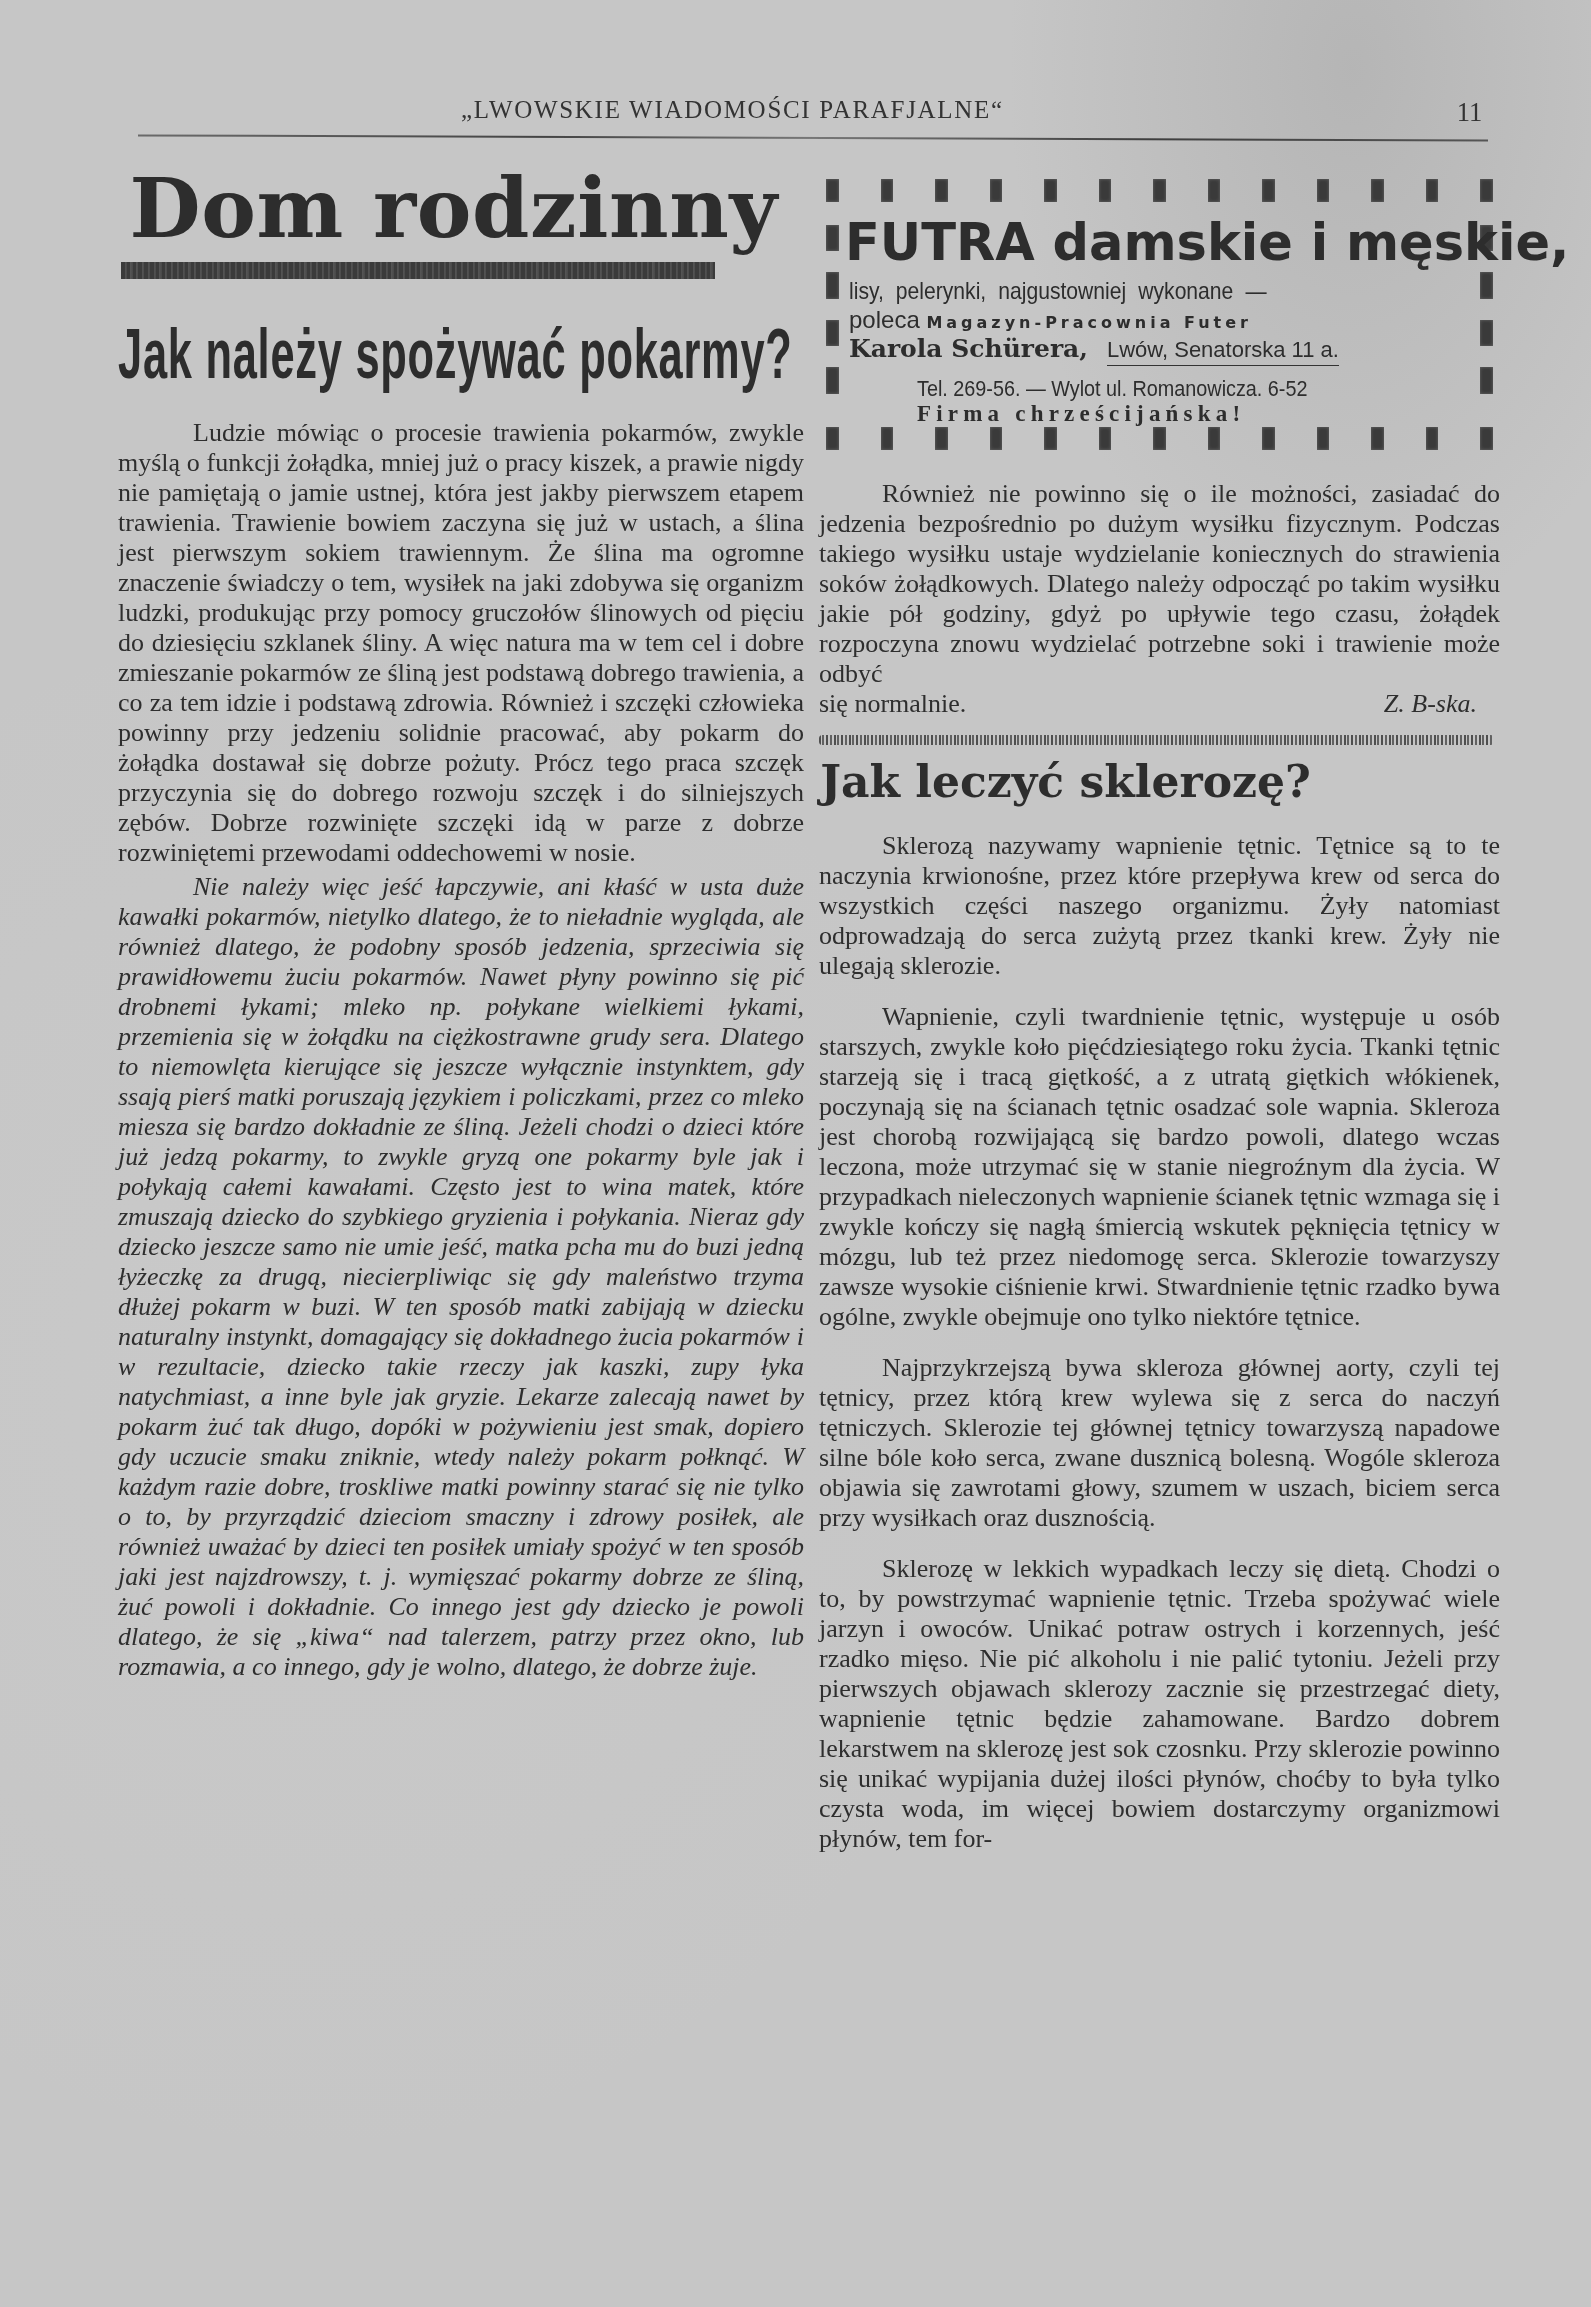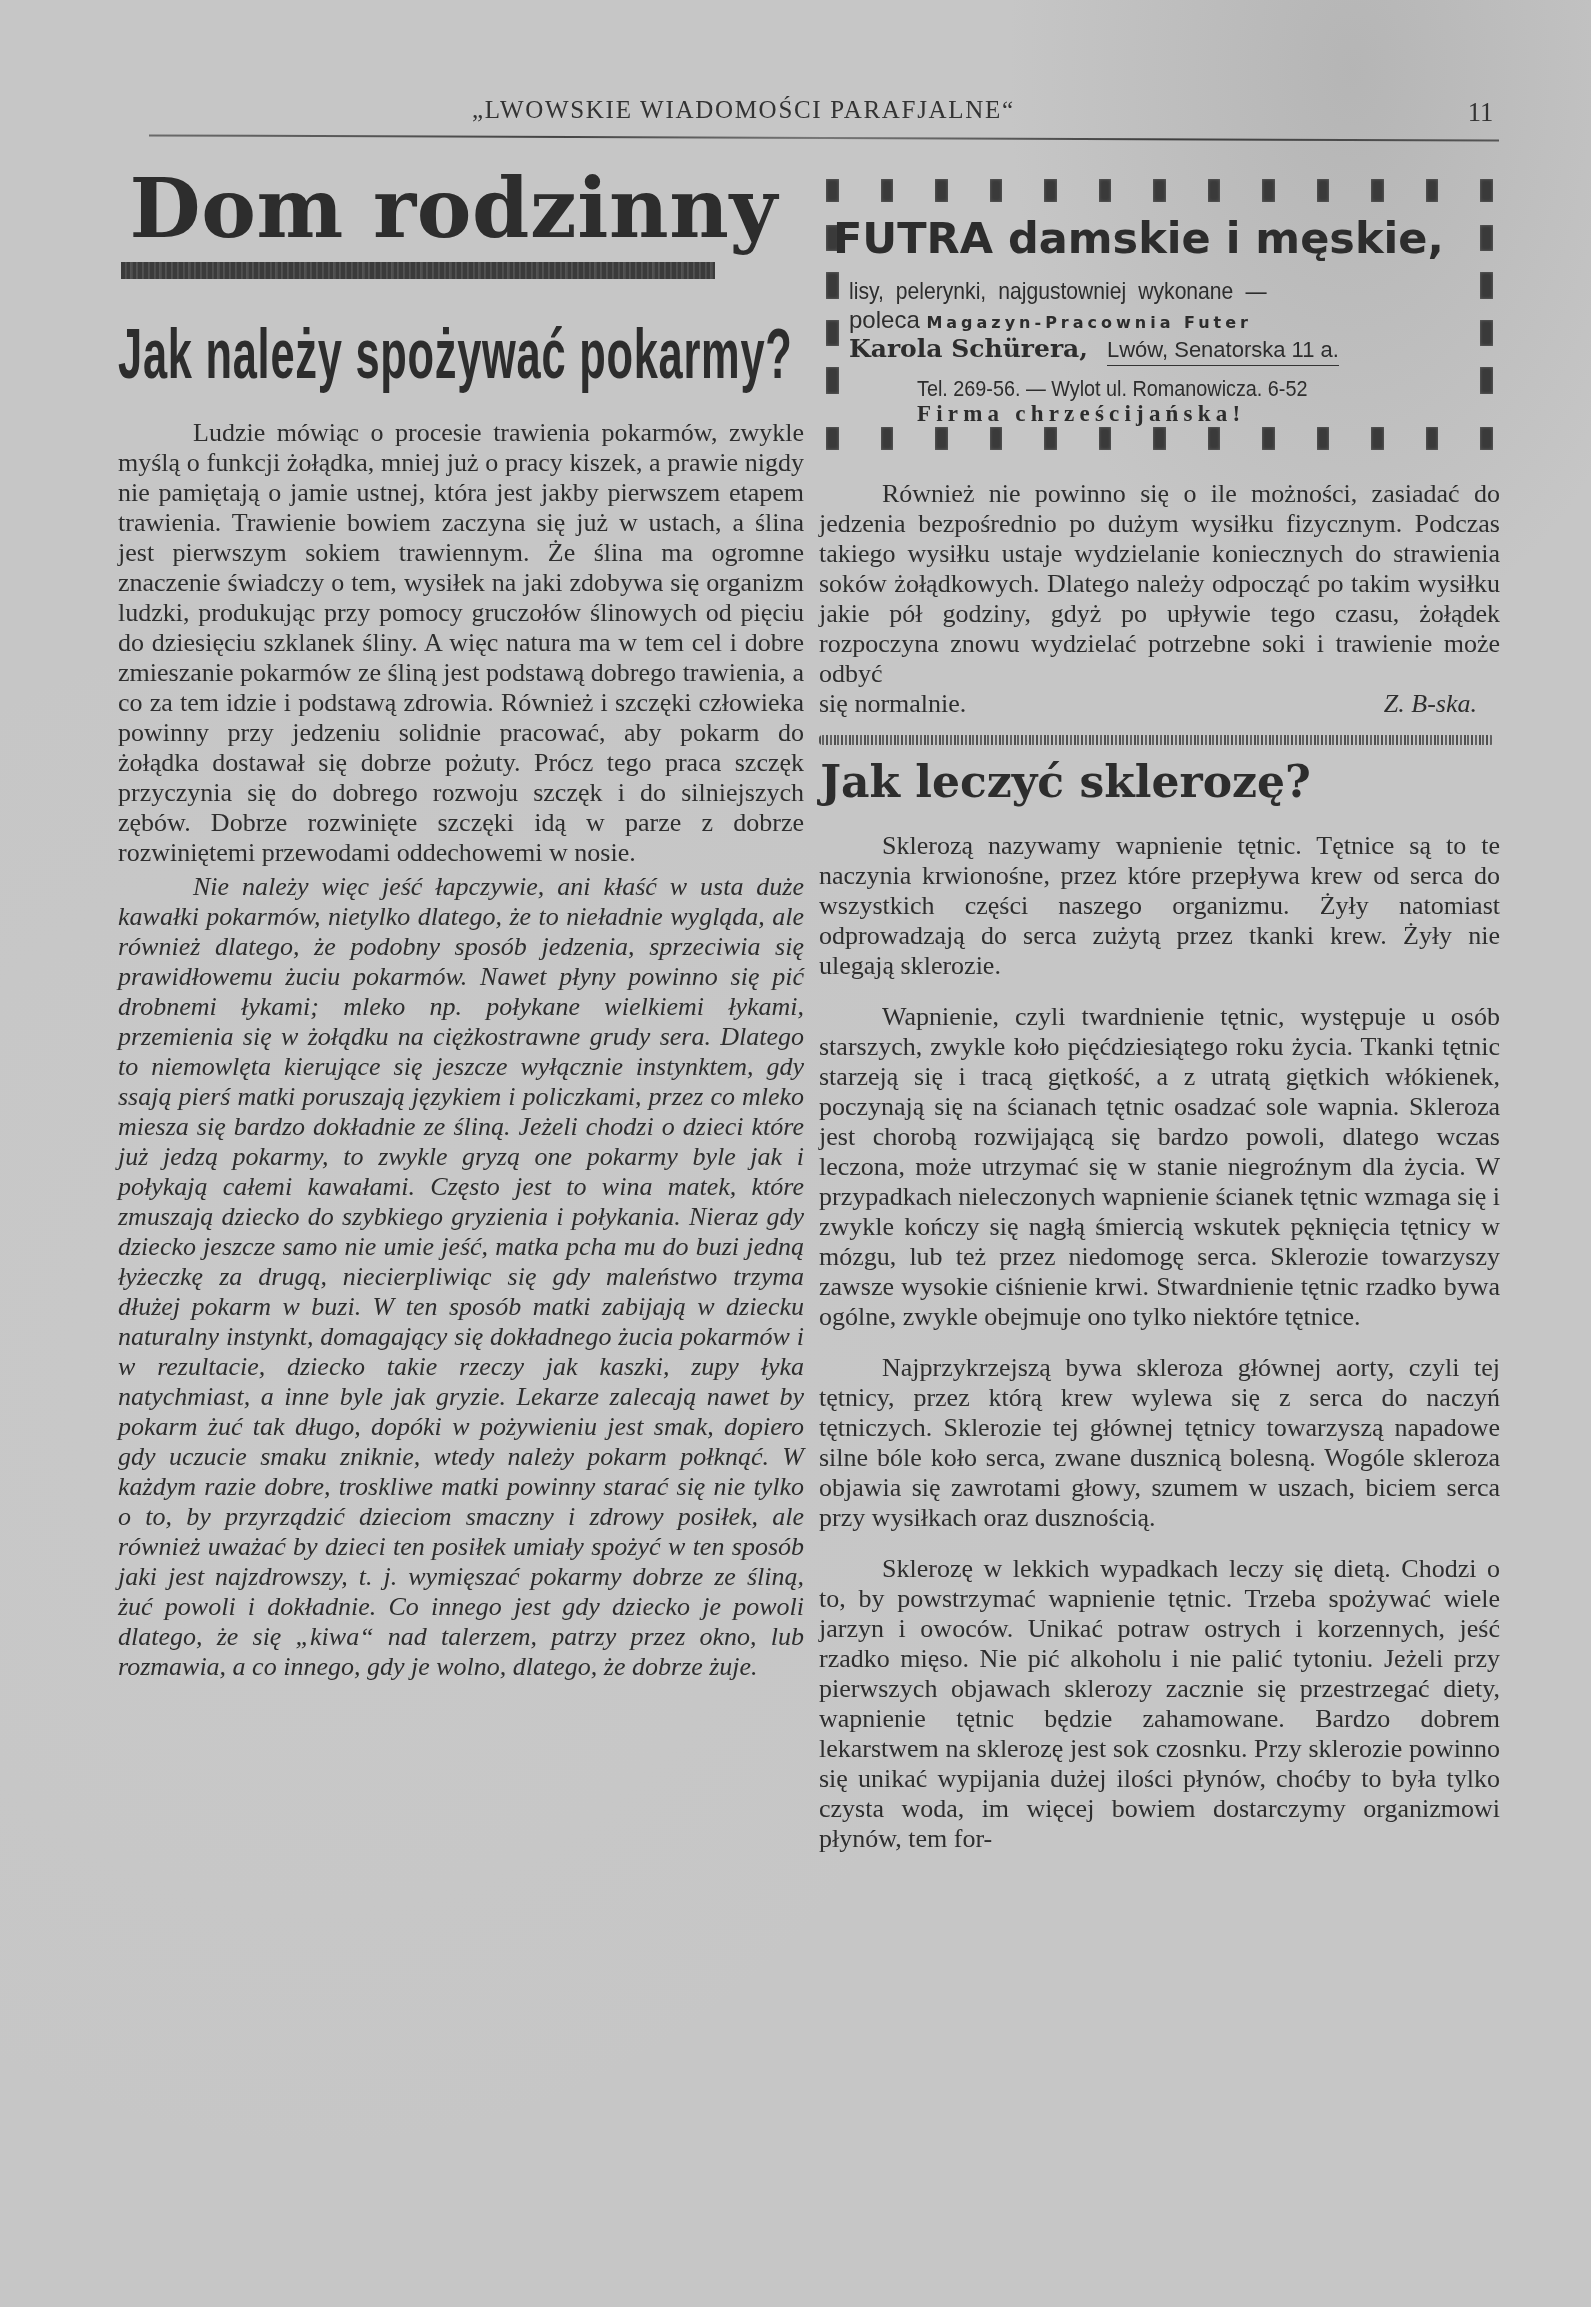--- a/index.html
+++ b/index.html
@@ -10,21 +10,21 @@
       radial-gradient(ellipse at 85% 3%, rgba(150,150,150,0.35) 0, rgba(150,150,150,0) 18%),
       radial-gradient(ellipse at 20% 60%, rgba(210,210,210,0.25) 0, rgba(210,210,210,0) 40%);
     color: #2a2a2a;
     font-family: "Liberation Serif", "DejaVu Serif", serif;
     position: relative; overflow: hidden;
   }
   .page { position: absolute; left: 0; top: 0; width: 1591px; height: 2307px; }
 
   
   .running-head {
-    position: absolute; left: 184px; top: 92px; width: 1315px; height: 46px;
+    position: absolute; left: 173px; top: 92px; width: 1315px; height: 46px;
   }
   .running-head .title {
     position: absolute; left: 288px; top: 3.5px;
     font-size: 25px; letter-spacing: 1.7px; color: #333;
   }
   .running-head .pageno {
     position: absolute; right: 5.8px; top: 4.6px; font-size: 26.5px; color: #333;
   }
   .running-head .rule {
     position: absolute; left: -35px; right: 0; top: 45px; height: 2.3px;
@@ -70,23 +70,23 @@
   .sq {
     width: 12.7px; height: 23px;
     background: #3a3a3a;
     box-shadow: inset 0 0 3.5px rgba(120,120,120,0.8);
   }
   .sq-col { position: absolute; top: 52px; display: flex; flex-direction: column; }
   .sq-col.left { left: 7px; }
   .sq-col.right { right: 7px; }
   .sq-col .sq { margin-bottom: 21px; width: 12.7px; height: 26.5px; }
   .advert .headline {
-    position: absolute; left: 14px; top: 40px; white-space: nowrap;
+    position: absolute; left: 26px; top: 40px; white-space: nowrap;
     font-family: "DejaVu Sans", sans-serif; font-weight: bold;
-    font-size: 43px; letter-spacing: 0px; color: #2d2d2d;
+    font-size: 51px; letter-spacing: 0px; color: #2d2d2d;
   }
   .advert .line {
     position: absolute; left: 30px; white-space: nowrap; color: #2d2d2d;
   }
   .advert .l1 { top: 104px; font-size: 24px; font-family: "Liberation Sans", sans-serif; transform: scaleX(0.88); transform-origin: left; word-spacing: 7px; }
   .advert .l2 { top: 133px; font-size: 24px; font-family: "Liberation Sans", sans-serif; }
   .advert .l2 .firm { font-family: "DejaVu Sans", sans-serif; font-weight: bold; letter-spacing: 4px; font-size: 16px; }
   .advert .l3 { top: 161px; font-size: 25px; }
   .advert .l3 .owner { font-family: "DejaVu Serif", serif; font-weight: bold; font-size: 25px; }
   .advert .l3 .addr { font-family: "Liberation Sans", sans-serif; font-size: 22px; border-bottom: 1.7px solid #333; padding-bottom: 3.5px; margin-left: 19px; }

